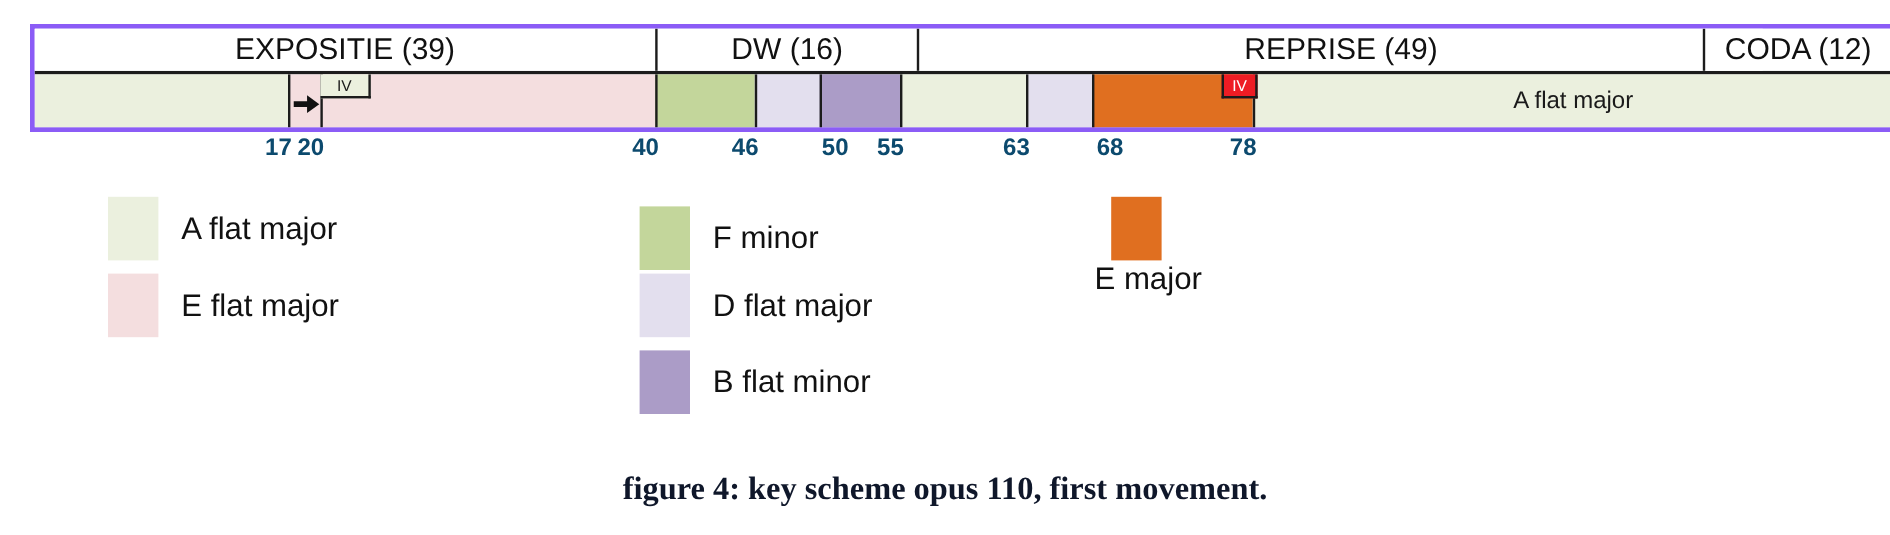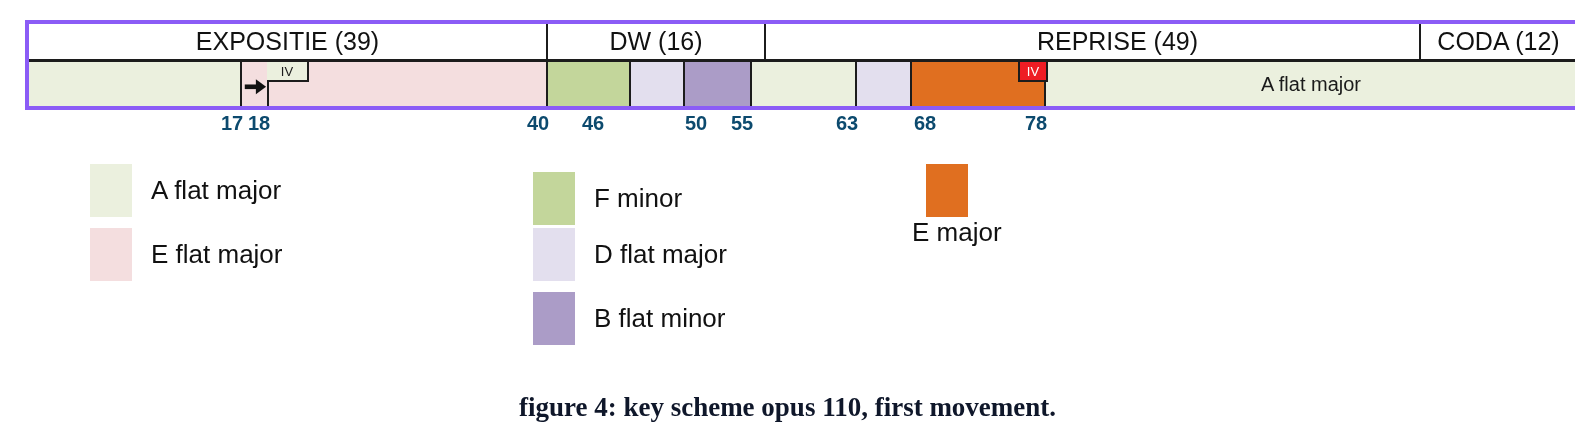--- a/index.html
+++ b/index.html
@@ -74,23 +74,23 @@
         <div class="seg divided" style="left: 1015px; width: 532px; background: rgb(235, 240, 222);">
           <div class="seg-inline-label">A flat major</div>
         </div>
         <div class="iv-box" style="left: 238px; width: 40px; background: rgb(235, 240, 222);">IV</div>
         <div class="iv-badge" style="left: 989px; width: 26px; background: rgb(238, 28, 36);">IV</div>
       </div>
   </div>
 
   <div class="ticks">
       <div class="tick" style="left: 219px;">17</div>
-      <div class="tick" style="left: 246px;">18</div>
+      <div class="tick" style="left: 246px;">20</div>
       <div class="tick" style="left: 525px;">40</div>
-      <div class="tick" style="left: 580px;">46</div>
+      <div class="tick" style="left: 608px;">46</div>
       <div class="tick" style="left: 683px;">50</div>
       <div class="tick" style="left: 729px;">55</div>
       <div class="tick" style="left: 834px;">63</div>
       <div class="tick" style="left: 912px;">68</div>
       <div class="tick" style="left: 1023px;">78</div>
     </div>
 
   <div class="legend">
       <div class="legend-item" style="left: 90px; top: 164px;">
         <div class="legend-swatch" style="background: rgb(235, 240, 222);"></div>

